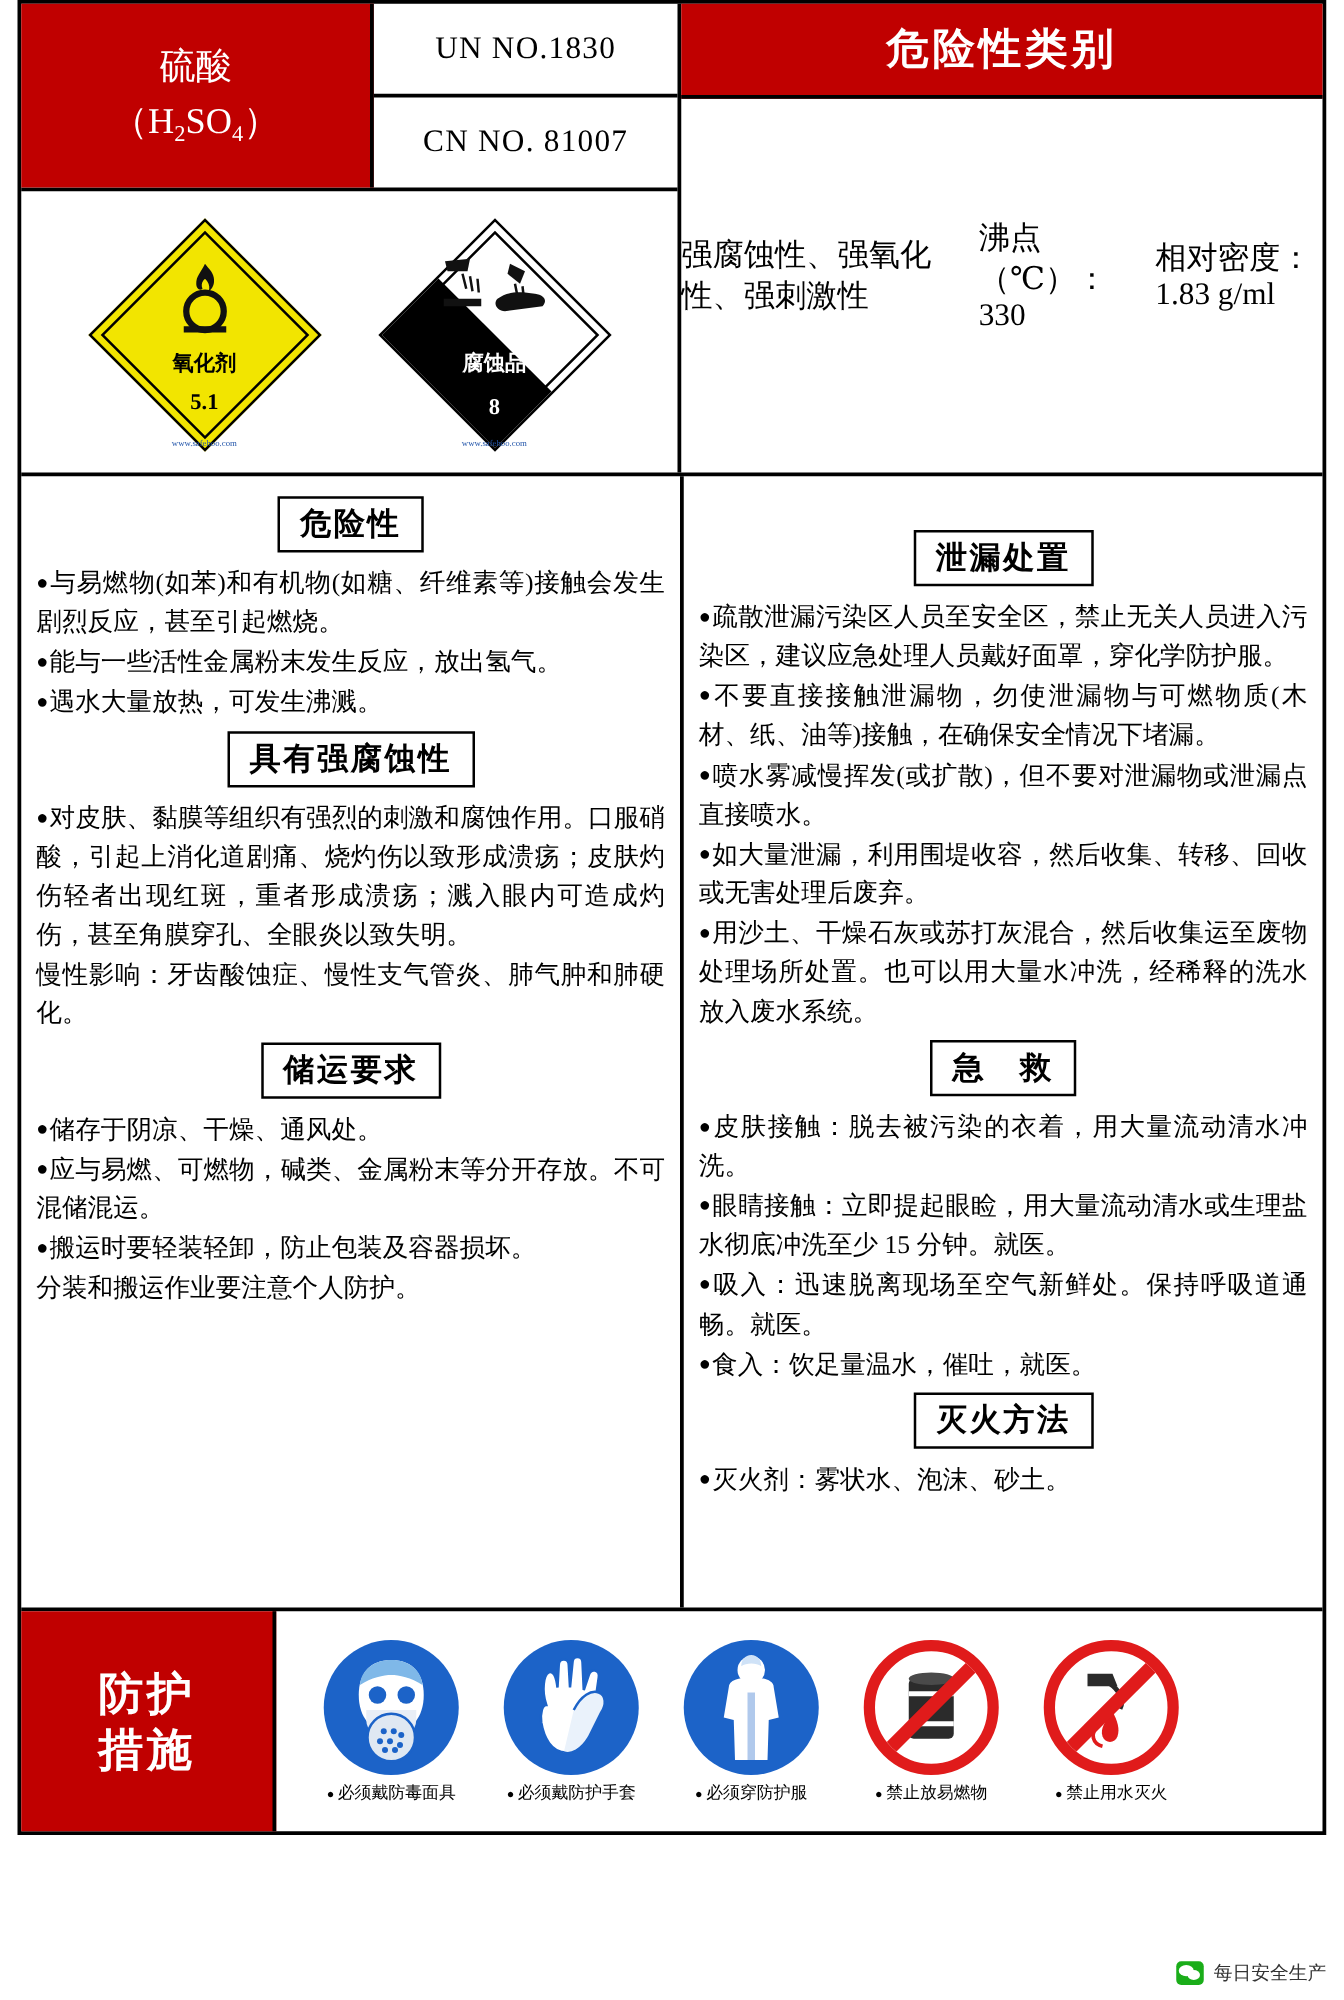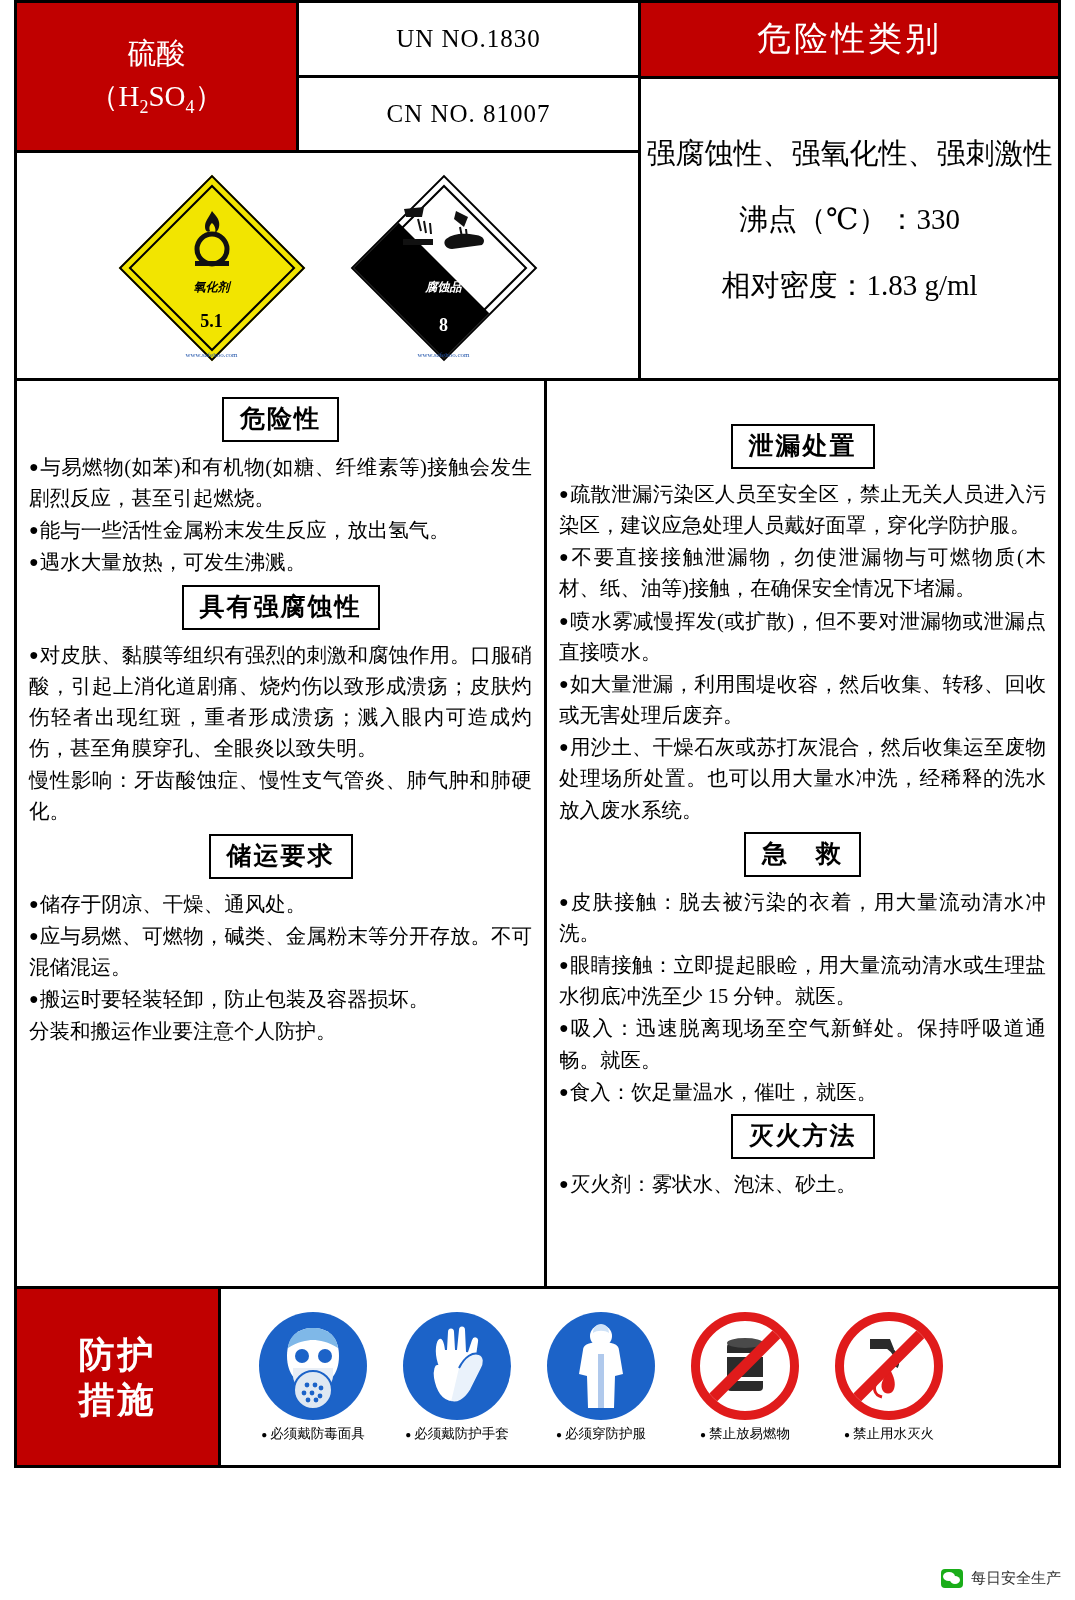--- a/index.html
+++ b/index.html
@@ -33,21 +33,21 @@
     flex-direction: column;
   }
 
   
   .top {
     display: flex;
     height: 378px;
     border-bottom: 3px solid #000;
   }
   .top-left {
-    width: 624px;
+    width: 528px;
     border-right: 3px solid #000;
     display: flex;
     flex-direction: column;
   }
   .id-row { display: flex; height: 150px; border-bottom: 3px solid #000; }
   .chem-name {
     width: 282px;
     background: #c00000;
     color: #fff;
     border-right: 3px solid #000;
@@ -97,54 +97,52 @@
   .corr .diamond { background: #ffffff; }
   .corr .diamond-inner { border: none; background: none; }
   .corr-bottom {
     position: absolute; left: 0; bottom: 0; width: 100%; height: 50%;
     background: #000;
   }
   .picto-label {
     position: absolute;
     left: 0; width: 100%;
     text-align: center;
-    font-size: 12px;
-    font-family: "Liberation Sans", sans-serif;
-    font-style: italic;
+    font-size: 17px;
+    font-family: "Liberation Sans", sans-serif;
   }
   .ox .picto-label { top: 104px; color: #000; font-weight: bold; }
   .ox .picto-num { position: absolute; top: 136px; left: 0; width: 100%; text-align: center; font-size: 18px; font-weight: bold; }
   .corr .picto-label { top: 104px; color: #fff; font-weight: bold; }
   .corr .picto-num { position: absolute; top: 140px; left: 0; width: 100%; text-align: center; font-size: 18px; color: #fff; font-weight: bold; }
   .picto-credit {
     position: absolute; bottom: 2px; left: 0; width: 100%;
     text-align: center; font-size: 7px; color: #2255aa;
   }
   .flame-ring { position: absolute; left: 50%; top: 34px; transform: translateX(-50%); }
 
   .top-right { flex: 1; display: flex; flex-direction: column; }
   .hazard-head {
     background: #c00000;
     color: #fff;
     text-align: center;
     font-size: 34px;
-    font-weight: normal;
+    font-weight: bold;
     padding: 13px 0 14px 0;
     font-family: "Liberation Sans", sans-serif;
     letter-spacing: 3px;
     border-bottom: 3px solid #000;
   }
   .hazard-body {
     flex: 1;
     display: flex;
-    flex-direction: column;
     justify-content: center;
     align-items: center;
     gap: 26px;
-    font-size: 29px;
+    font-size: 25px;
     padding-bottom: 18px;
   }
 
   
   .middle { display: flex; flex: 1; border-bottom: 3px solid #000; }
   .col-left { width: 530px; border-right: 3px solid #000; padding: 14px 12px 8px 12px; }
   .col-right { flex: 1; padding: 14px 12px 8px 12px; margin-top: 27px; }
   .sec-head {
     display: inline-block;
     border: 2px solid #000;

